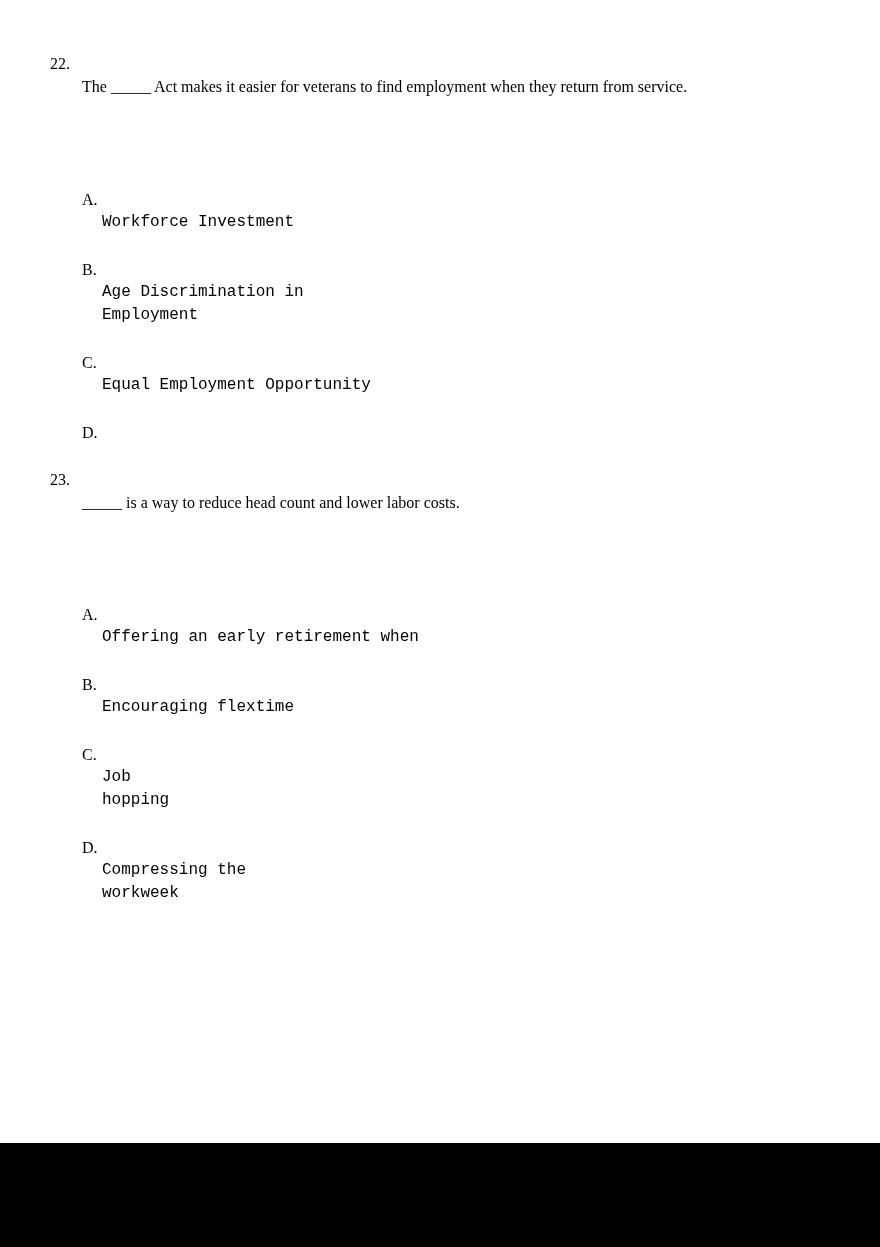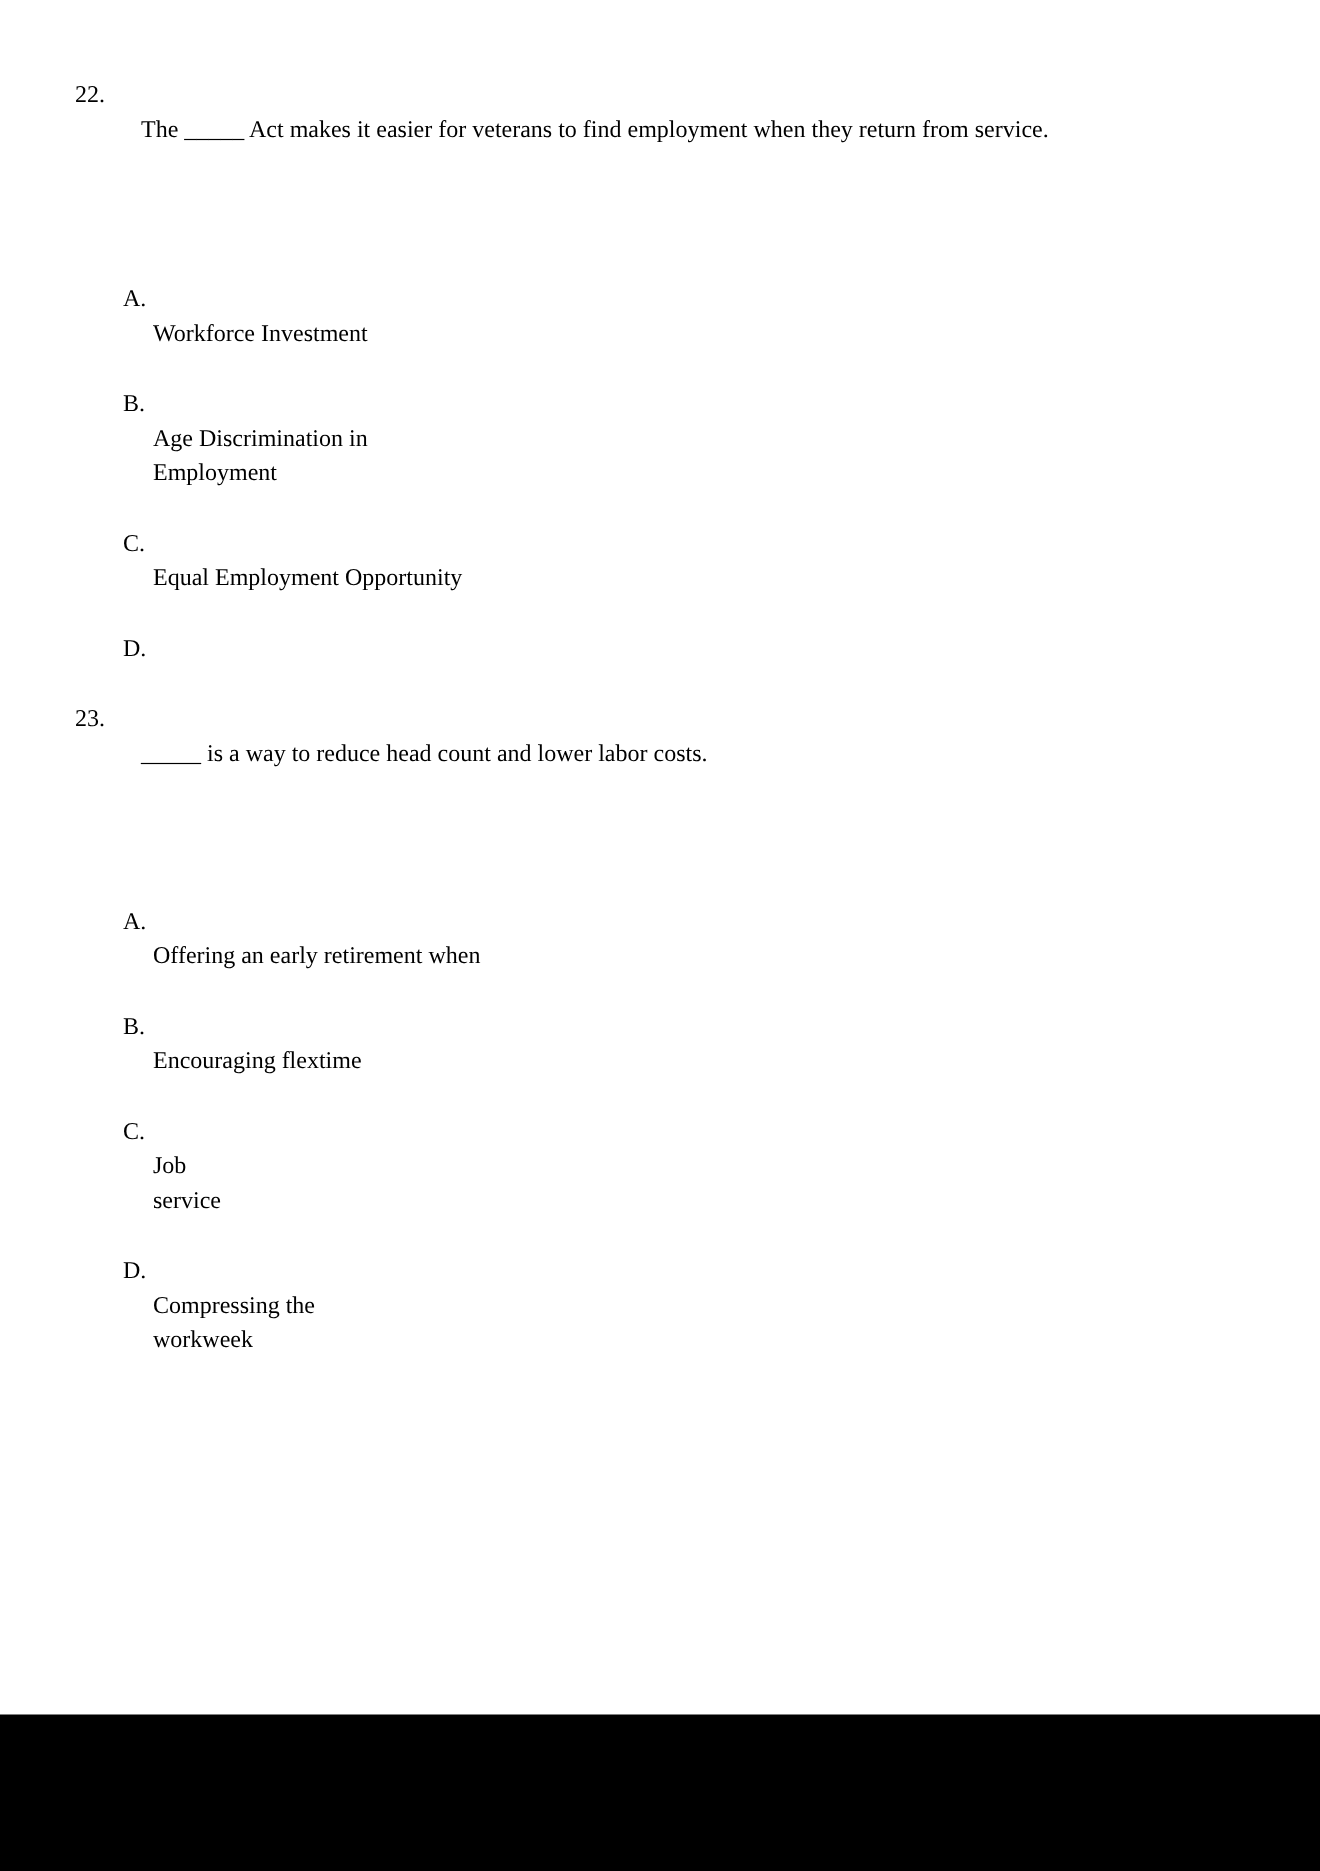--- a/index.html
+++ b/index.html
@@ -14,27 +14,27 @@
     font-family: "Liberation Serif", "DejaVu Serif", serif;
     font-size: 16px;
     line-height: 23px;
   }
   .content {
     padding: 52px 40px 0 50px;
   }
   .question { }
   .question.q23 { margin-top: 16px; }
   .qnum { }
-  .stem { margin-left: 44px; }
+  .stem { margin-left: 32px; }
   .stem-spacer-22 { height: 90px; }
   .stem-spacer-23 { height: 89px; }
   .options { margin-left: 32px; list-style: none; }
   .option { margin-bottom: 24px; cursor: default; }
   .option-letter { }
-  .option-text { margin-left: 20px; white-space: pre-line; }
+  .option-text { margin-left: 20px; white-space: pre-line; font-family: Liberation Mono, monospace; }
   .footer-bar {
     position: absolute;
     left: 0;
     bottom: 0;
     width: 100%;
     height: 104px;
     background: #000000;
   }
 </style>
 </head>
@@ -75,21 +75,21 @@
         <div class="option-letter">A.</div>
         <div class="option-text">Offering an early retirement when</div>
       </li>
       <li class="option">
         <div class="option-letter">B.</div>
         <div class="option-text">Encouraging flextime</div>
       </li>
       <li class="option">
         <div class="option-letter">C.</div>
         <div class="option-text">Job
-service</div>
+hopping</div>
       </li>
       <li class="option">
         <div class="option-letter">D.</div>
         <div class="option-text">Compressing the
 workweek</div>
       </li>
     </ul>
   </section>
 
 </main>

